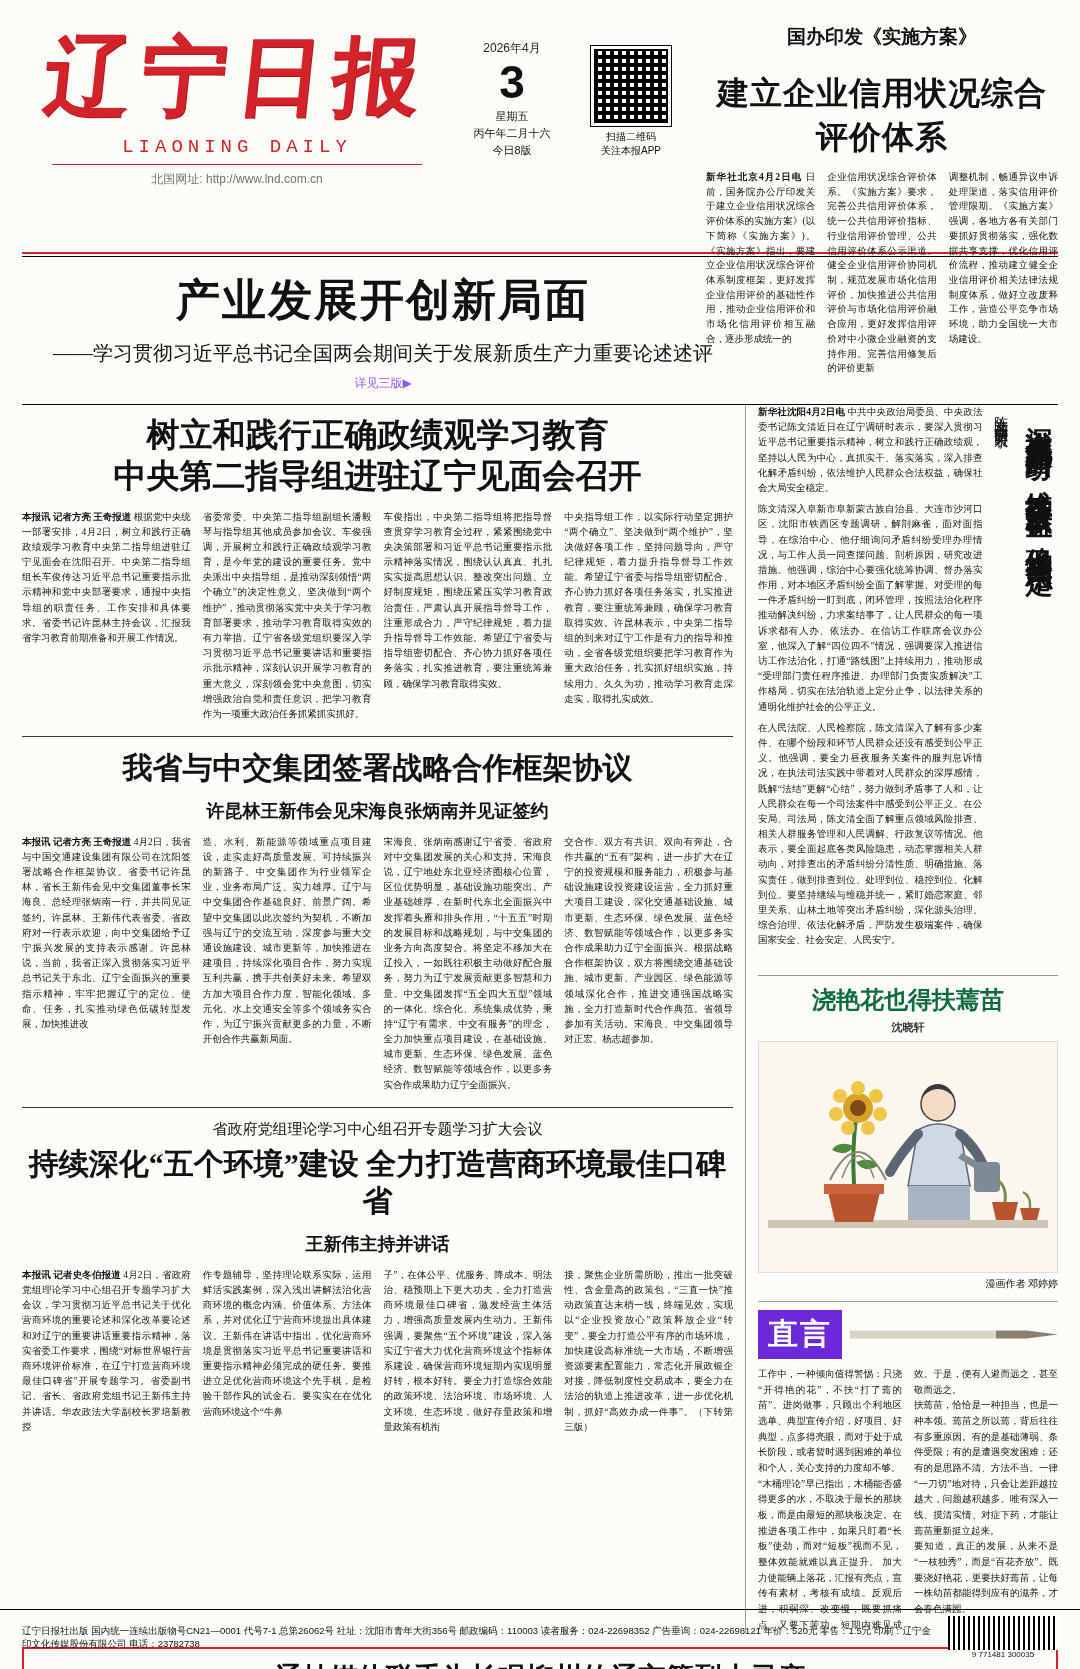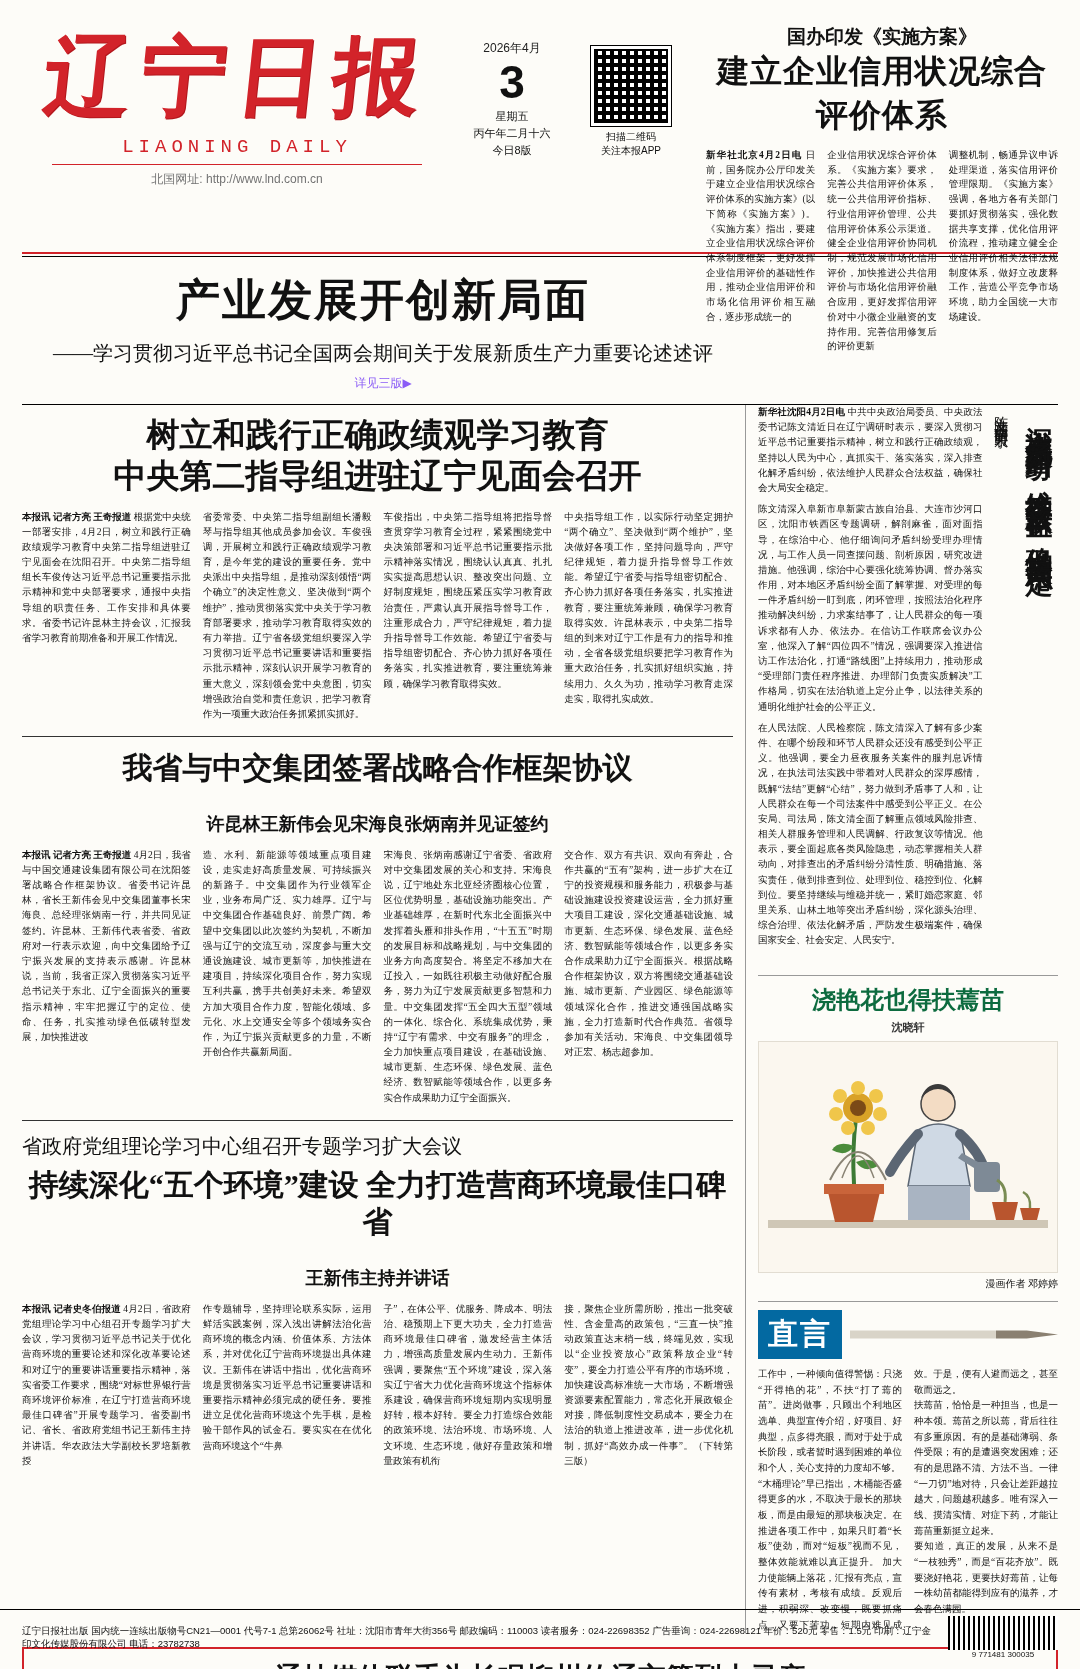--- a/index.html
+++ b/index.html
@@ -37,21 +37,21 @@
 
   .qr-col{width:118px;flex:0 0 118px;text-align:center;padding-top:28px;}
   .qr{width:74px;height:74px;margin:0 auto;background:
       repeating-linear-gradient(0deg,#000 0 4px,#fff 4px 8px),
       repeating-linear-gradient(90deg,#000 0 4px,transparent 4px 8px);
       background-blend-mode:multiply;border:3px solid #fff;outline:1px solid #000;}
   .qr-cap{font-size:10px;margin-top:4px;line-height:1.4;font-family:Liberation Sans, sans-serif;}
 
   .head-news{flex:1;padding-left:16px;padding-top:6px;}
   .hn-kicker{text-align:center;font-size:19px;font-weight:bold;}
-  .hn-title{text-align:center;font-size:32px;font-weight:bold;margin:0 0 10px;letter-spacing:1px;}
+  .hn-title{text-align:center;font-size:32px;font-weight:bold;margin:22px 0 10px;letter-spacing:1px;}
   .hn-cols{display:flex;gap:12px;font-size:9.5px;line-height:1.55;text-align:justify;}
   .hn-cols div{flex:1;}
 
   .rule-red{border-top:2px solid #d2232a;margin:2px 22px 0 22px;}
   .rule-thin{border-top:1px solid #000;margin:2px 22px 0 22px;}
 
   
   .banner{padding:14px 22px 8px 22px;display:flex;}
   .banner-main{flex:1;text-align:center;padding-right:14px;}
   .banner-h1{font-size:44px;font-weight:bold;letter-spacing:2px;}
@@ -60,22 +60,22 @@
   .banner-side{width:300px;flex:0 0 300px;}
 
   
   .main{display:flex;padding:0 22px;box-sizing:border-box;}
   .left{flex:1;padding-right:12px;}
   .right{width:300px;flex:0 0 300px;border-left:1px solid #999;padding-left:12px;}
 
   .story-title{text-align:center;font-weight:bold;line-height:1.25;}
   .t-big{font-size:33px;}
   .t-mid{font-size:30px;}
-  .t-sub{font-size:18px;font-weight:bold;text-align:center;margin-top:25px;}
-  .t-kicker{font-size:20px;text-align:left;margin-bottom:6px;}
+  .t-sub{font-size:18px;font-weight:bold;text-align:center;margin-top:12px;}
+  .t-kicker{font-size:15px;text-align:center;margin-bottom:6px;}
 
   .cols4{display:flex;gap:12px;margin-top:12px;font-size:9.5px;line-height:1.6;text-align:justify;}
   .cols4 .c{flex:1;}
   .byline{font-weight:bold;}
   .hr-dark{border-top:1px solid #333;margin:14px 0 12px;}
 
   
   .vert-wrap{display:flex;flex-direction:row-reverse;gap:8px;}
   .vtitle{
     writing-mode:vertical-rl;text-orientation:upright;
@@ -86,21 +86,21 @@
   .vbody{font-size:9.5px;line-height:1.6;text-align:justify;flex:1;}
 
   
   .ill-box{border-top:1px solid #999;margin-top:10px;padding-top:8px;}
   .ill-title{text-align:center;font-size:24px;font-weight:bold;color:#0d6b3f;}
   .ill-author{text-align:center;font-size:11px;margin-top:4px;color:#333;font-weight:bold;}
   .ill-art{height:230px;margin-top:6px;background:#fbf7ef;border:1px solid #e2ddd2;position:relative;overflow:hidden;}
   .ill-caption{text-align:right;font-size:10px;margin-top:4px;}
 
   .zhiyan{display:flex;align-items:center;gap:8px;margin-top:10px;border-top:1px solid #999;padding-top:8px;}
-  .zy-badge{font-size:30px;font-weight:bold;color:#fff;background:#0369a1;padding:4px 10px;letter-spacing:2px;}
+  .zy-badge{font-size:30px;font-weight:bold;color:#fff;background:#6d28d9;padding:4px 10px;letter-spacing:2px;}
   .zy-pen{flex:1;height:26px;background:linear-gradient(90deg,#d9d4c8 0 70%,#8a8071 70% 100%);clip-path:polygon(0 35%,85% 35%,100% 50%,85% 65%,0 65%);}
   .zy-body{font-size:9.5px;line-height:1.65;text-align:justify;margin-top:8px;column-count:2;column-gap:12px;}
 
   
   .redbox{margin:14px 22px 0 22px;border:2px solid #d2232a;padding:10px 14px 12px;box-sizing:border-box;}
   .rb-title{text-align:center;font-size:28px;font-weight:bold;}
 
   
   .footer{position:absolute;left:0;bottom:0;width:1080px;box-sizing:border-box;padding:6px 22px 10px;border-top:1px solid #000;font-size:9.5px;display:flex;align-items:center;gap:10px;font-family:"Liberation Sans",sans-serif;}
   .barcode{width:110px;height:34px;margin-left:auto;background:repeating-linear-gradient(90deg,#000 0 2px,#fff 2px 5px);}

